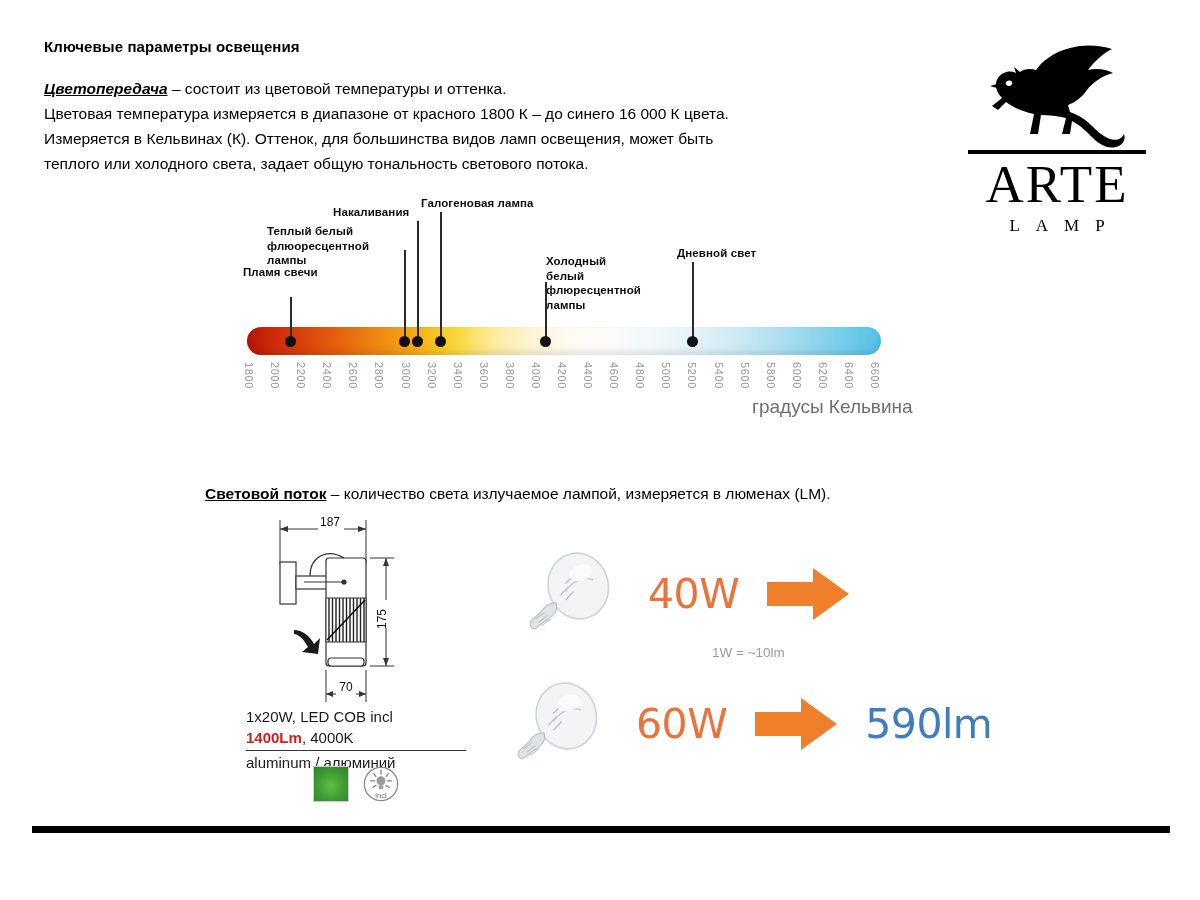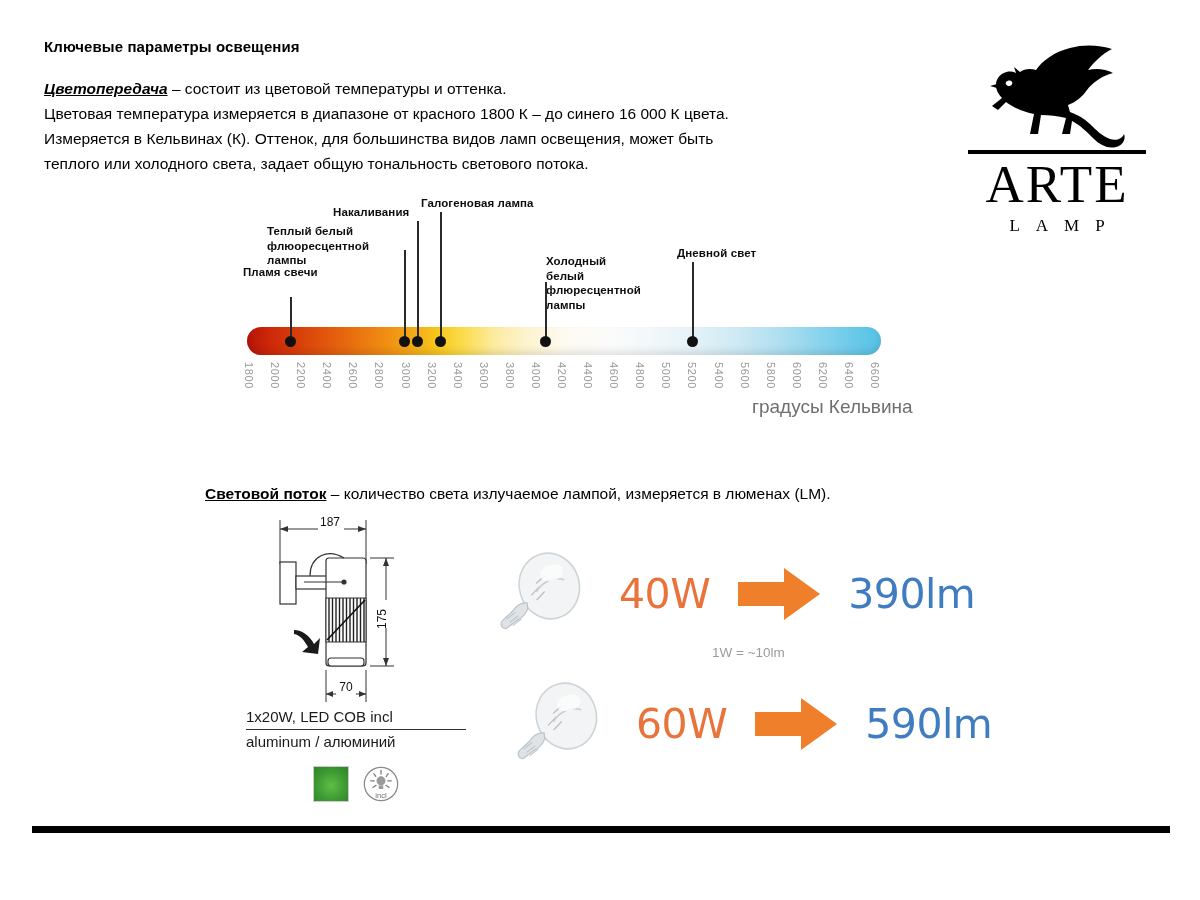--- a/index.html
+++ b/index.html
@@ -410,20 +410,21 @@
       <line x1="98" y1="182" x2="108" y2="182"></line>
     </g>
     <polygon points="68,182 75,179 75,185" fill="#333"></polygon>
     <polygon points="108,182 101,179 101,185" fill="#333"></polygon>
     <text x="88" y="179" font-size="12" fill="#111" font-family="Liberation Sans, sans-serif" text-anchor="middle">70</text>
   </svg>
 </div>
 
 <div id="spec-lines">
   <div>1x20W, LED COB incl</div>
+  <div><span class="lm-red">1400Lm</span><span>, 4000K</span></div>
   <div id="spec-material">aluminum / алюминий</div>
 </div>
 
 <div id="swatch-row">
   <div id="color-swatch"></div>
   <svg id="incl-icon" viewBox="0 0 40 40">
     <circle cx="20" cy="20" r="18.5" fill="#fff" stroke="#8a8a8a" stroke-width="1.4"></circle>
     <circle cx="20" cy="16.5" r="5" fill="#9a9a9a"></circle>
     <g stroke="#7d7d7d" stroke-width="1.4" stroke-linecap="round">
       <line x1="20" y1="5" x2="20" y2="9"></line>
@@ -432,40 +433,39 @@
       <line x1="29" y1="24" x2="25.5" y2="21.5"></line>
       <line x1="12" y1="8.5" x2="14.2" y2="11.6"></line>
       <line x1="8.5" y1="16.5" x2="12.5" y2="16.5"></line>
       <line x1="11" y1="24" x2="14.5" y2="21.5"></line>
     </g>
     <rect x="17.5" y="21.5" width="5" height="4" fill="#9a9a9a"></rect>
     <text x="20" y="35" font-size="8.5" fill="#6f6f6f" text-anchor="middle" font-family="Liberation Sans, sans-serif">incl</text>
   </svg>
 </div>
 
-<div class="flux-row" style="left:475px; top:548px;">
+<div class="flux-row" style="left:504px; top:548px;">
   <svg width="122" height="92" viewBox="0 0 122 92">
     <g transform="rotate(-16 61 46)">
       <ellipse cx="76" cy="42" rx="30" ry="33" fill="#f2f4f5" stroke="#cfd4d7" stroke-width="1.6"></ellipse>
       <path d="M50 52 C44 50 38 52 34 56 L22 62 C18 64 18 70 23 71 L36 66 C41 65 46 62 49 58 Z" fill="#dfe3e6" stroke="#bcc2c6" stroke-width="1.2"></path>
       <g stroke="#c3c8cc" stroke-width="1.2" fill="none">
         <line x1="26" y1="62" x2="36" y2="58"></line>
         <line x1="28" y1="66" x2="38" y2="62"></line>
         <line x1="30" y1="70" x2="40" y2="66"></line>
       </g>
       <path d="M56 46 L66 40 M60 52 L70 46 M64 36 L74 31" stroke="#b9c0c5" stroke-width="1.3"></path>
       <path d="M62 44 C70 36 82 34 92 40" stroke="#c9ced2" stroke-width="1.6" fill="none"></path>
       <ellipse cx="82" cy="30" rx="12" ry="8" fill="#fbfcfc" opacity="0.85"></ellipse>
     </g>
   </svg>
   <div class="watt-label" style="margin-left:22px;">40W</div>
   <svg class="arrow-right" viewBox="0 0 86 60" style="margin-left:26px;">
     <polygon points="2,18 48,18 48,4 84,30 48,56 48,42 2,42" fill="#ef7f2a"></polygon>
   </svg>
-  <div class="lumen-label" style="margin-left:26px;">390lm</div>
 </div>
 
 <div id="conversion-note">1W = ~10lm</div>
 
 <div class="flux-row" style="left:492px; top:678px;">
   <svg width="122" height="92" viewBox="0 0 122 92">
     <g transform="rotate(-16 61 46)">
       <ellipse cx="76" cy="42" rx="30" ry="33" fill="#f2f4f5" stroke="#cfd4d7" stroke-width="1.6"></ellipse>
       <path d="M50 52 C44 50 38 52 34 56 L22 62 C18 64 18 70 23 71 L36 66 C41 65 46 62 49 58 Z" fill="#dfe3e6" stroke="#bcc2c6" stroke-width="1.2"></path>
       <g stroke="#c3c8cc" stroke-width="1.2" fill="none">

